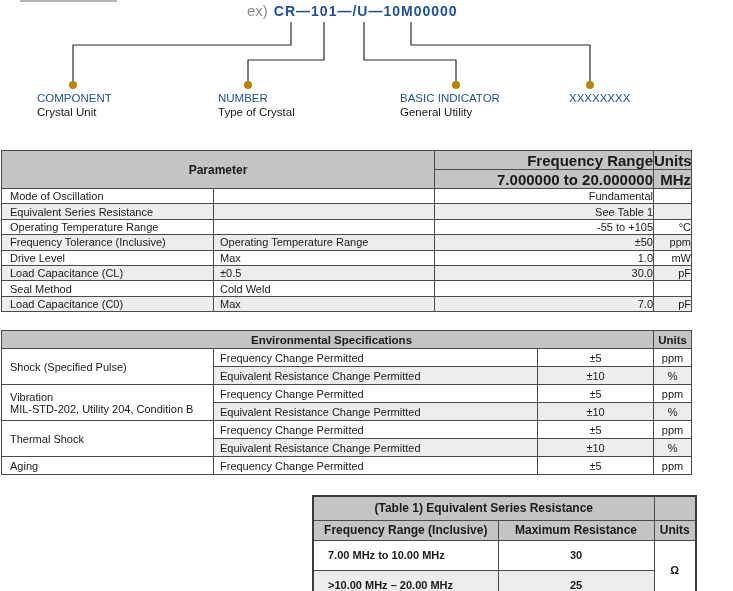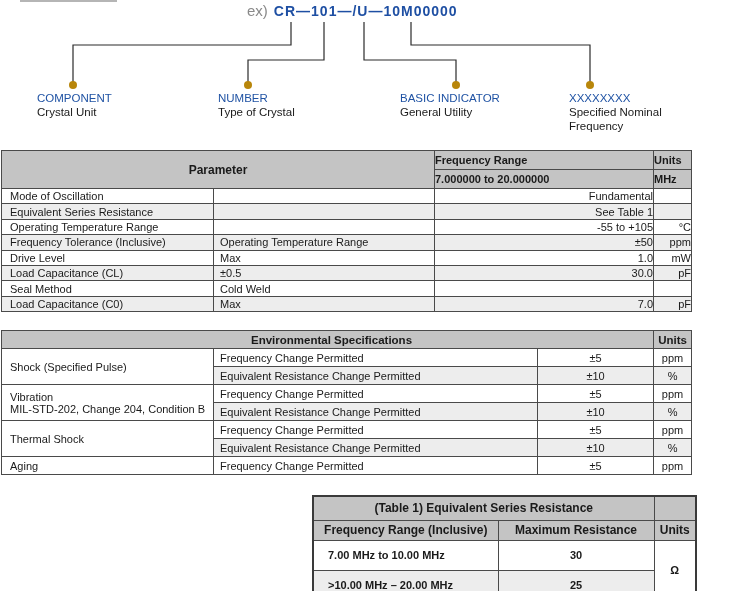--- a/index.html
+++ b/index.html
@@ -21,21 +21,21 @@
   .callout.c4{left:569px;width:116px;white-space:normal}
 
   
   table{border-collapse:collapse;table-layout:fixed;position:absolute;font-size:11px;color:#1a1a1a}
   td,th{border:1px solid #4a4a4a;overflow:hidden;white-space:nowrap}
   th{background:#c4c4c4;font-weight:bold}
 
   table.spec{left:1px;top:150px;width:690px;border:1px solid #3a3a3a}
   .spec thead tr{height:19px}
   .spec th.param-h{font-size:12px;text-align:center}
-  .spec th{font-size:11px;text-align:left}
+  .spec th{font-size:15px;text-align:right}
   .spec tbody tr{height:15.4px}
   .spec tbody tr:nth-child(even) td{background:#ededed}
   .spec td.c1{padding-left:8px}
   .spec td.c2{padding-left:6px}
   .spec td.c3,.spec td.c4{text-align:right}
 
   table.env{left:1px;top:330px;width:690px;border:1px solid #3a3a3a}
   .env tr{height:18px}
   .env th.env-title{font-size:11.5px;text-align:center;padding-left:8px}
   .env th.units{font-size:11.5px;text-align:center}
@@ -82,21 +82,20 @@
 <div class="callout c2">
   <div class="cl-label">NUMBER</div>
   <div class="cl-desc">Type of Crystal</div>
 </div>
 <div class="callout c3">
   <div class="cl-label">BASIC INDICATOR</div>
   <div class="cl-desc">General Utility</div>
 </div>
 <div class="callout c4">
   <div class="cl-label">XXXXXXXX</div>
-  <div class="cl-desc">Specified Nominal Frequency</div>
 </div>
 
 <table class="spec">
   <colgroup>
       <col style="width:212px">
       <col style="width:221px">
       <col style="width:219px">
       <col style="width:38px">
     </colgroup>
   <thead>
@@ -184,21 +183,21 @@
     <td class="u">ppm</td>
   </tr>
   <tr class="alt">
     <td class="t">Equivalent Resistance Change Permitted</td>
     <td class="v">±10</td>
     <td class="u">%</td>
   </tr>
   <tr>
     <td class="g" rowspan="2">
       <div>Vibration</div>
-      <div>MIL-STD-202, Change 204, Condition B</div>
+      <div>MIL-STD-202, Utility 204, Condition B</div>
     </td>
     <td class="t">Frequency Change Permitted</td>
     <td class="v">±5</td>
     <td class="u">ppm</td>
   </tr>
   <tr class="alt">
     <td class="t">Equivalent Resistance Change Permitted</td>
     <td class="v">±10</td>
     <td class="u">%</td>
   </tr>

